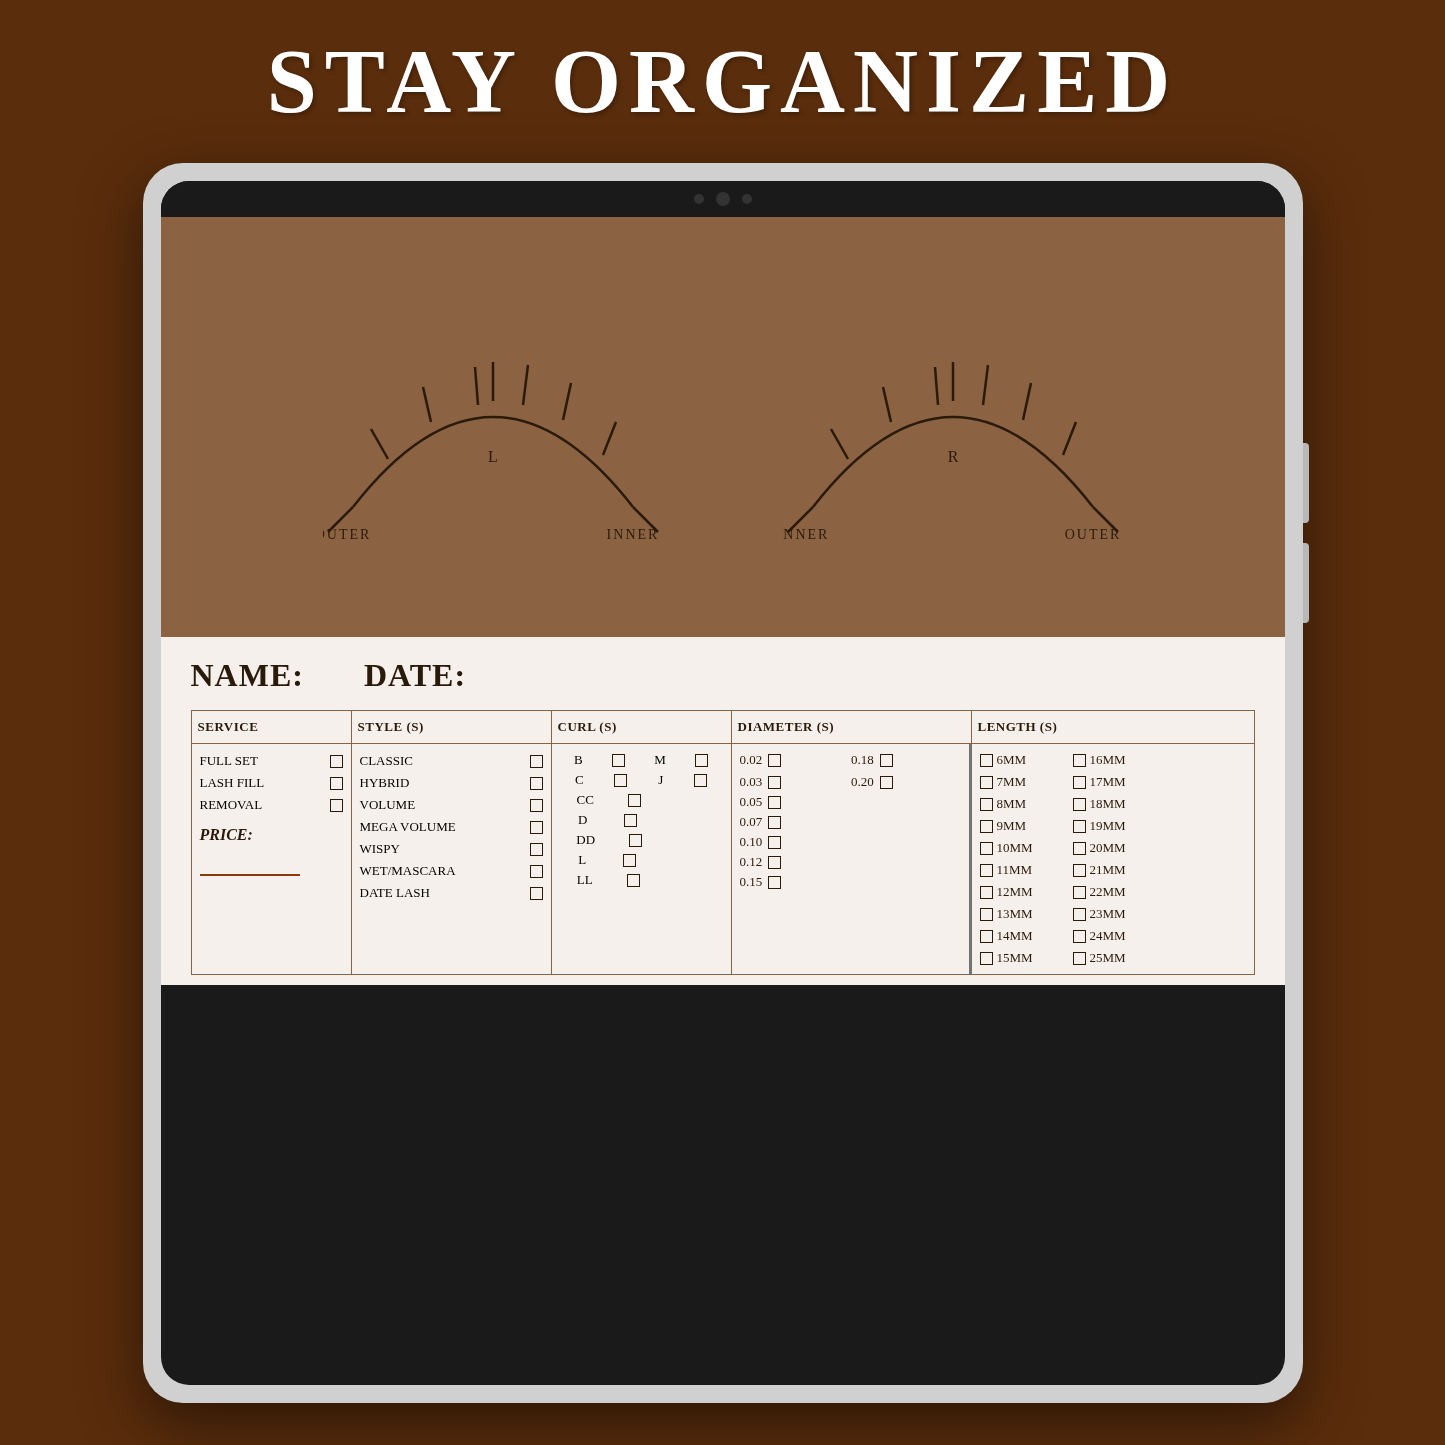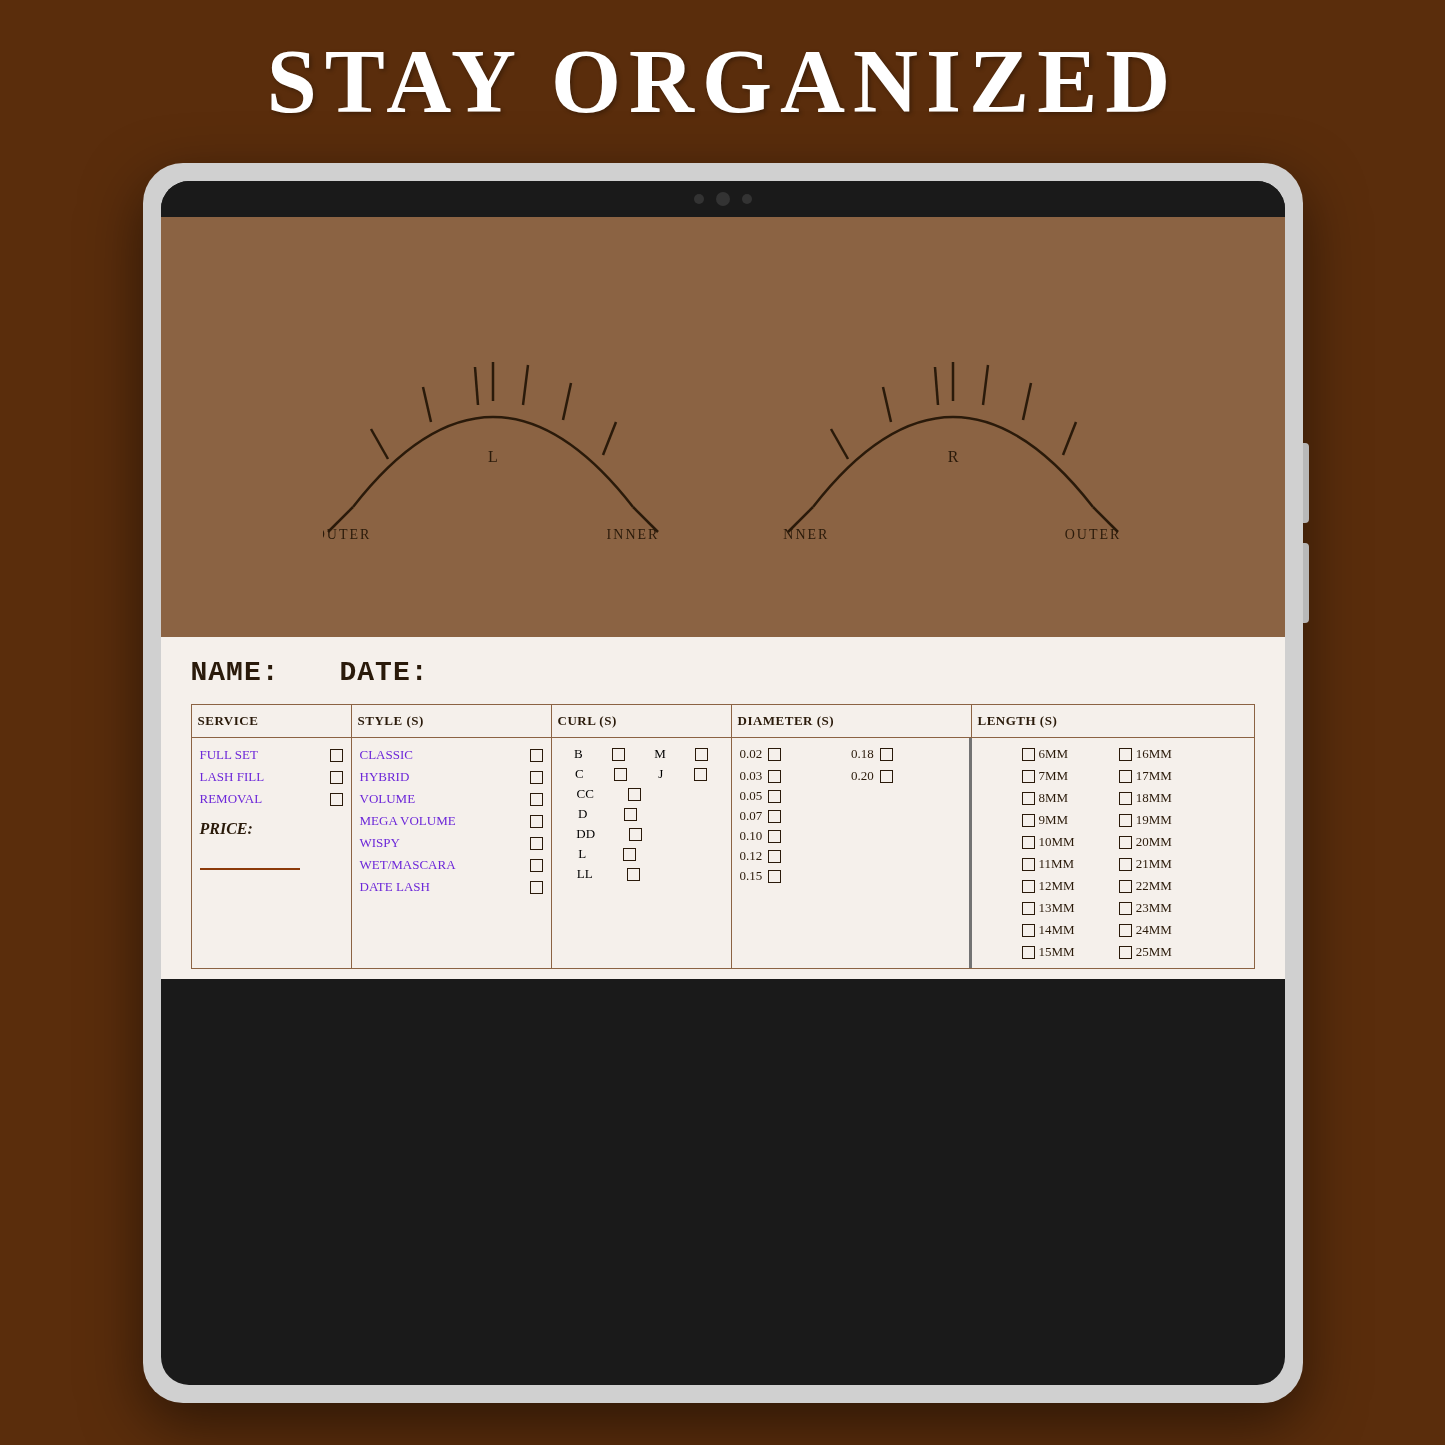--- a/index.html
+++ b/index.html
@@ -125,24 +125,24 @@
       padding: 20px 30px 10px 30px;
     }
 
     .name-date-row {
       display: flex;
       gap: 60px;
       margin-bottom: 16px;
     }
 
     .name-date-label {
-      font-size: 28px;
+      font-size: 32px;
       font-weight: 900;
       color: #2a1a0a;
-      font-family: Liberation Mono, monospace;
+      font-family: Liberation Serif, serif;
       letter-spacing: 1px;
     }
 
     .table-container {
       border: 1.5px solid #8B6343;
       font-size: 13px;
     }
 
     .table-header {
       display: grid;
@@ -192,21 +192,21 @@
     .col-length {
       padding: 6px 8px;
     }
 
     .row-item {
       display: flex;
       align-items: center;
       justify-content: space-between;
       padding: 3px 0;
       font-size: 13px;
-      color: #6d28d9;
+      color: #000000;
       font-family: 'Georgia', serif;
     }
 
     .checkbox {
       width: 13px;
       height: 13px;
       border: 1.5px solid #2a1a0a;
       display: inline-block;
       background: transparent;
     }
@@ -245,21 +245,20 @@
     }
 
     .len-row {
       display: flex;
       align-items: center;
       gap: 4px;
       padding: 2px 0;
       font-size: 13px;
       color: #2a1a0a;
       font-family: 'Georgia', serif;
-      margin-left: 42px;
     }
 
     .tablet-side-button {
       position: absolute;
       right: -6px;
       top: 280px;
       width: 6px;
       height: 80px;
       background: #b8b8b8;
       border-radius: 0 4px 4px 0;

